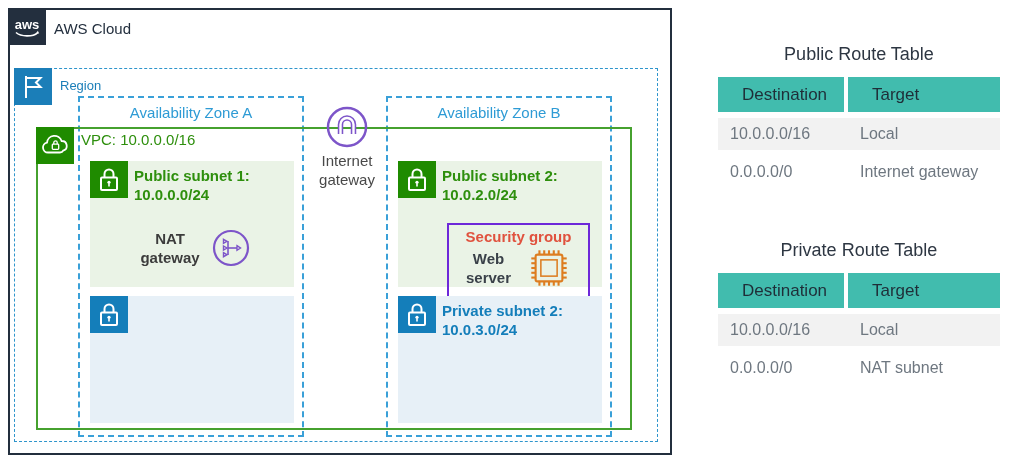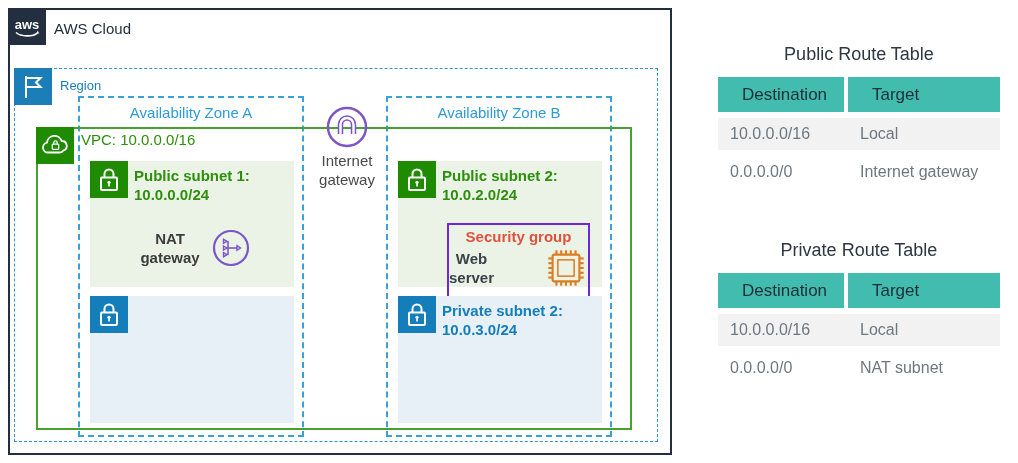--- a/index.html
+++ b/index.html
@@ -48,21 +48,21 @@
 
   
   .nat-row { position:absolute; left:40px; top:62px; width:130px; height:50px;
     display:flex; align-items:center; justify-content:center; gap:12px; }
   .nat-label { font-size:15px; line-height:19px; color:#3c3c3c; text-align:center; }
 
   
   .sg-box { position:absolute; left:49px; top:47px; width:143px; height:79px;
     border:2px solid #6d28d9;margin-top:15px; }
   .sg-title { text-align:center; margin-top:3px; font-size:15px; color:#e0523e; }
-  .ws-row { display:flex; align-items:center; justify-content:space-between; gap:16px; margin-top:1px; }
+  .ws-row { display:flex; align-items:center; justify-content:center; gap:16px; margin-top:1px; }
   .ws-label { font-size:15px; line-height:19px; color:#3a4149; text-align:center; }
 
   
   .route-table { position:absolute; left:718px; width:282px; }
   .rt-public { top:44px; } .rt-private { top:240px; }
   .rt-title { text-align:center; font-size:18px; color:#2d3642; height:21px; margin-bottom:12px; }
   .rt-header { display:flex; height:35px; }
   .rt-header .cell-dest { width:126px; margin-right:4px; }
   .rt-header .cell { background:#41bcae; color:#1f2e38; font-size:17px;
     line-height:35px; padding-left:24px; }

